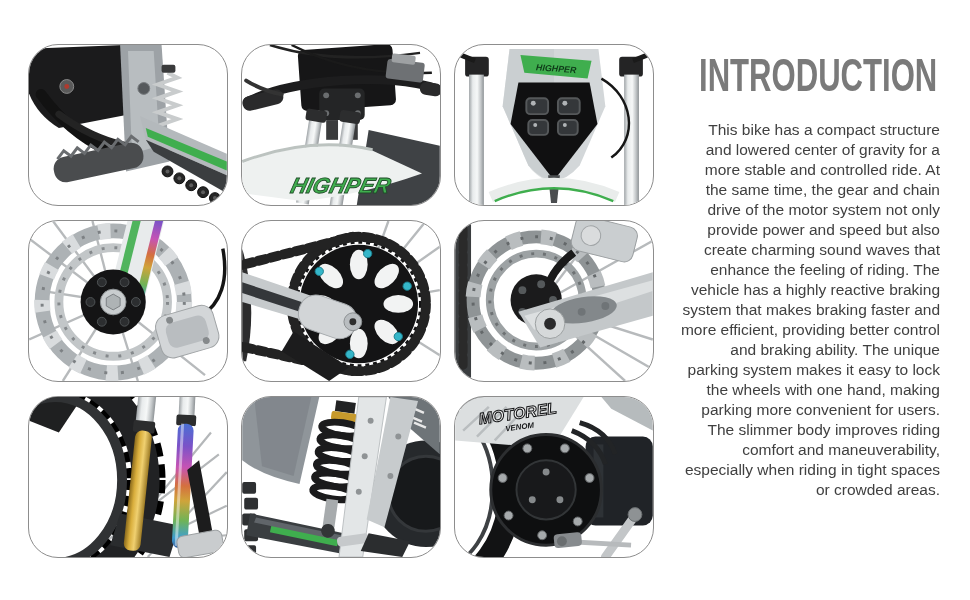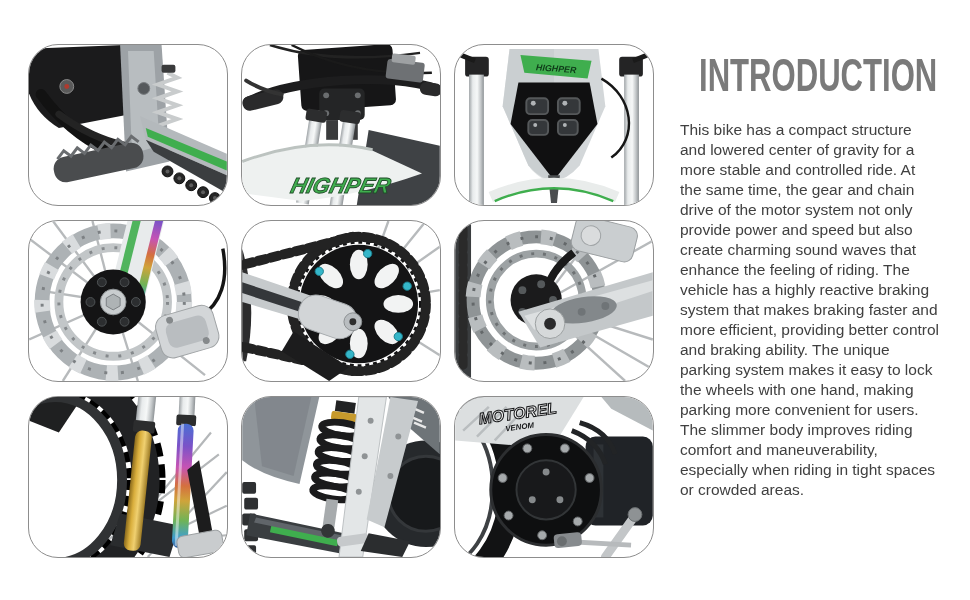--- a/index.html
+++ b/index.html
@@ -12,21 +12,21 @@
     position:absolute;left:28px;top:44px;
     display:grid;grid-template-columns:repeat(3,200px);grid-auto-rows:162px;
     column-gap:13px;row-gap:14px;
   }
   figure.tile{
     margin:0;width:200px;height:162px;box-sizing:border-box;
     border:1.5px solid #8d8d8d;border-radius:30px;overflow:hidden;background:#fff;
   }
   figure.tile svg{width:100%;height:100%;display:block;}
   .intro{
-    position:absolute;left:660px;top:52px;width:300px;text-align:left;
+    position:absolute;left:660px;top:52px;width:300px;text-align:right;
   }
   .intro h1{
     margin:0 0 24px 0;font-size:42px;line-height:44px;font-weight:800;
     color:#7a7a7a;white-space:nowrap;letter-spacing:0px;
     transform:scale(0.74,1.08);transform-origin:50% 0%;
   }
   .intro p{
     margin:0 auto;width:260px;font-size:15.5px;line-height:20px;color:#404040;
   }
   .decal-text{font-style:italic;font-weight:bold;}

